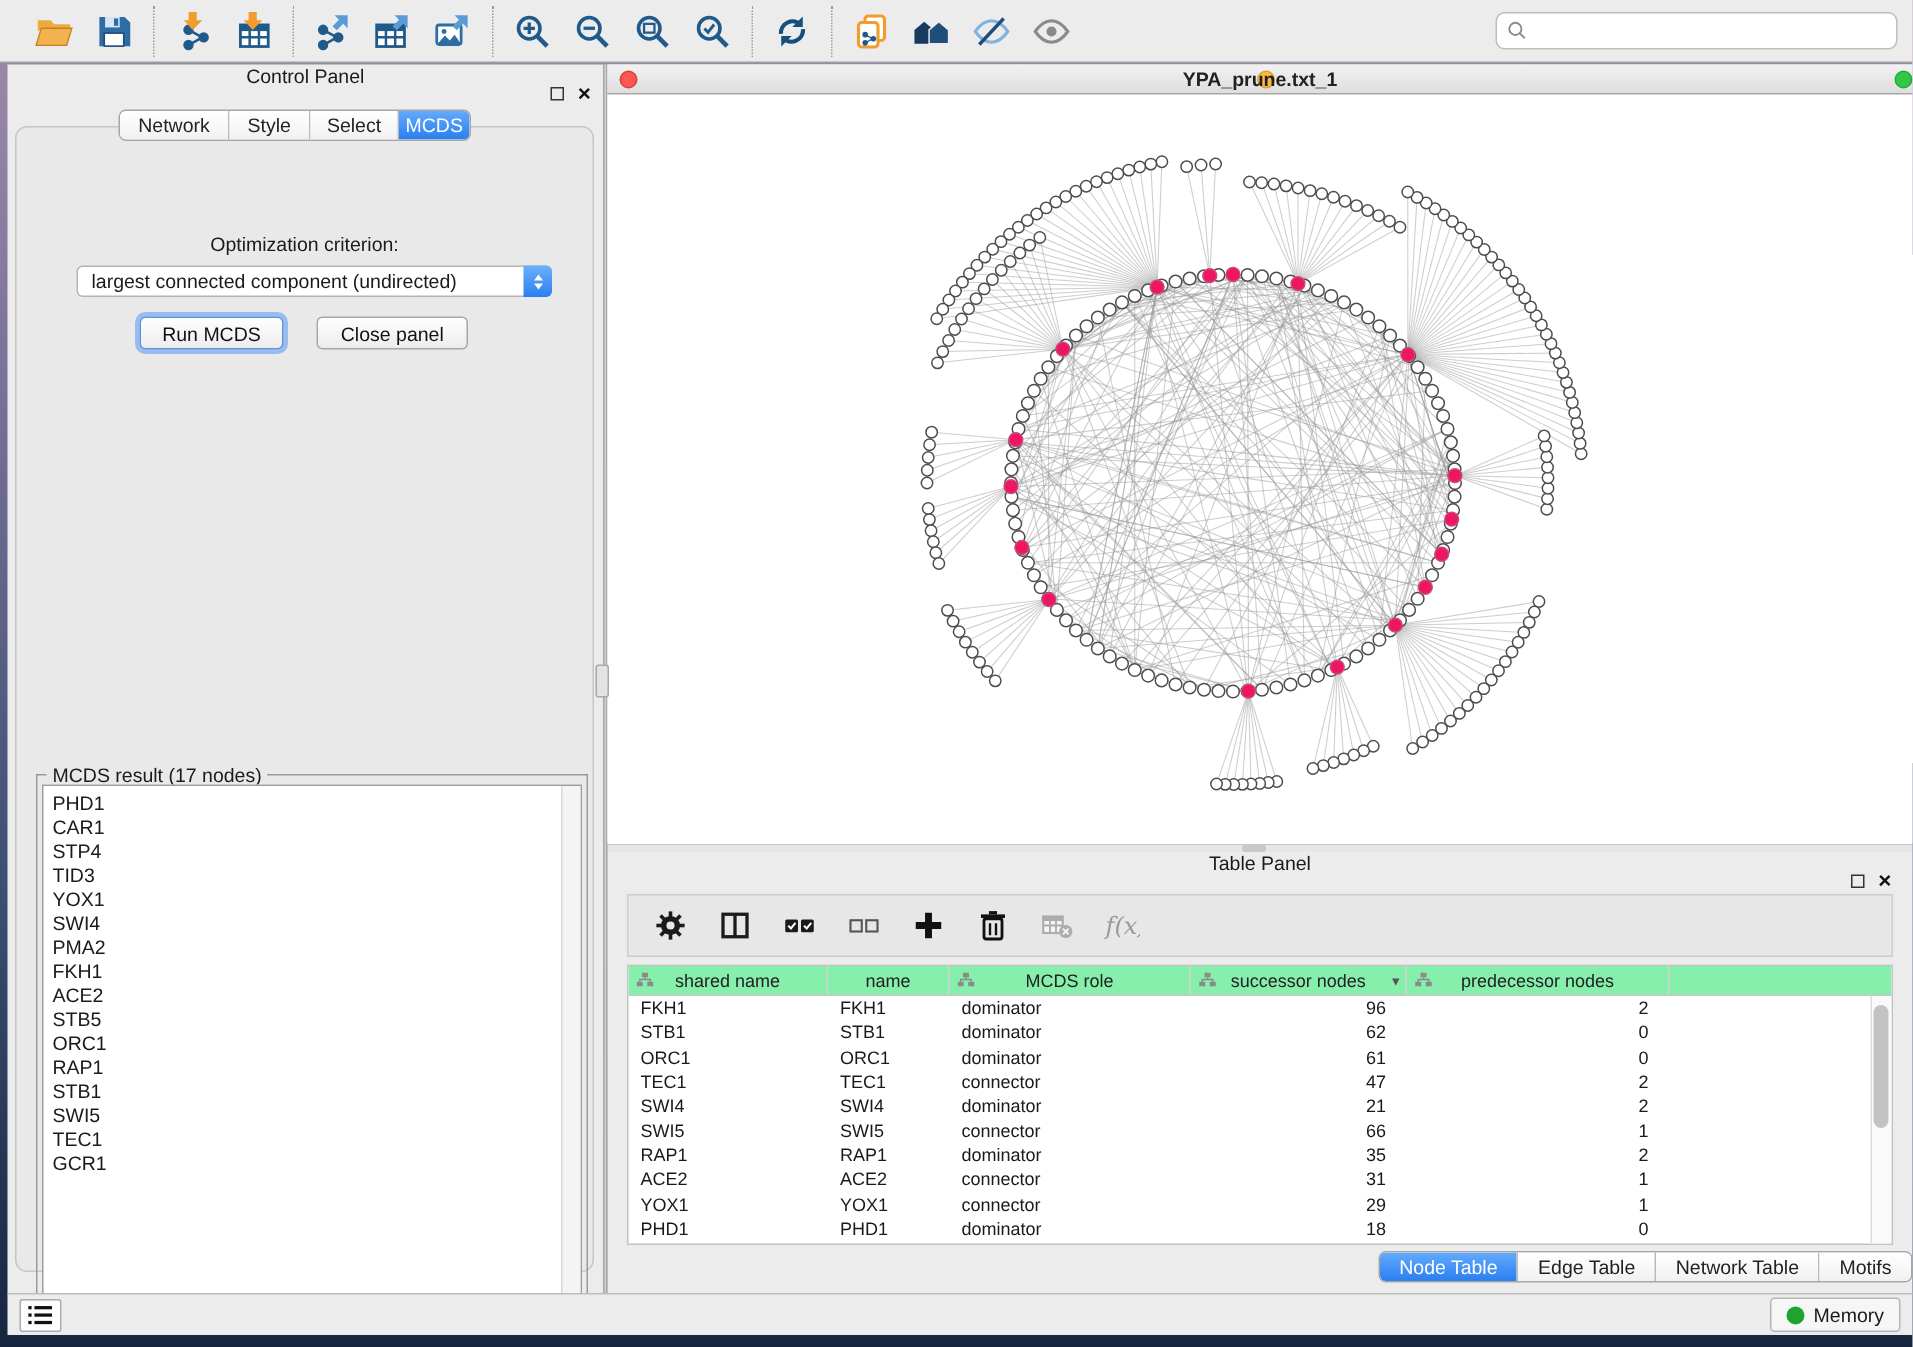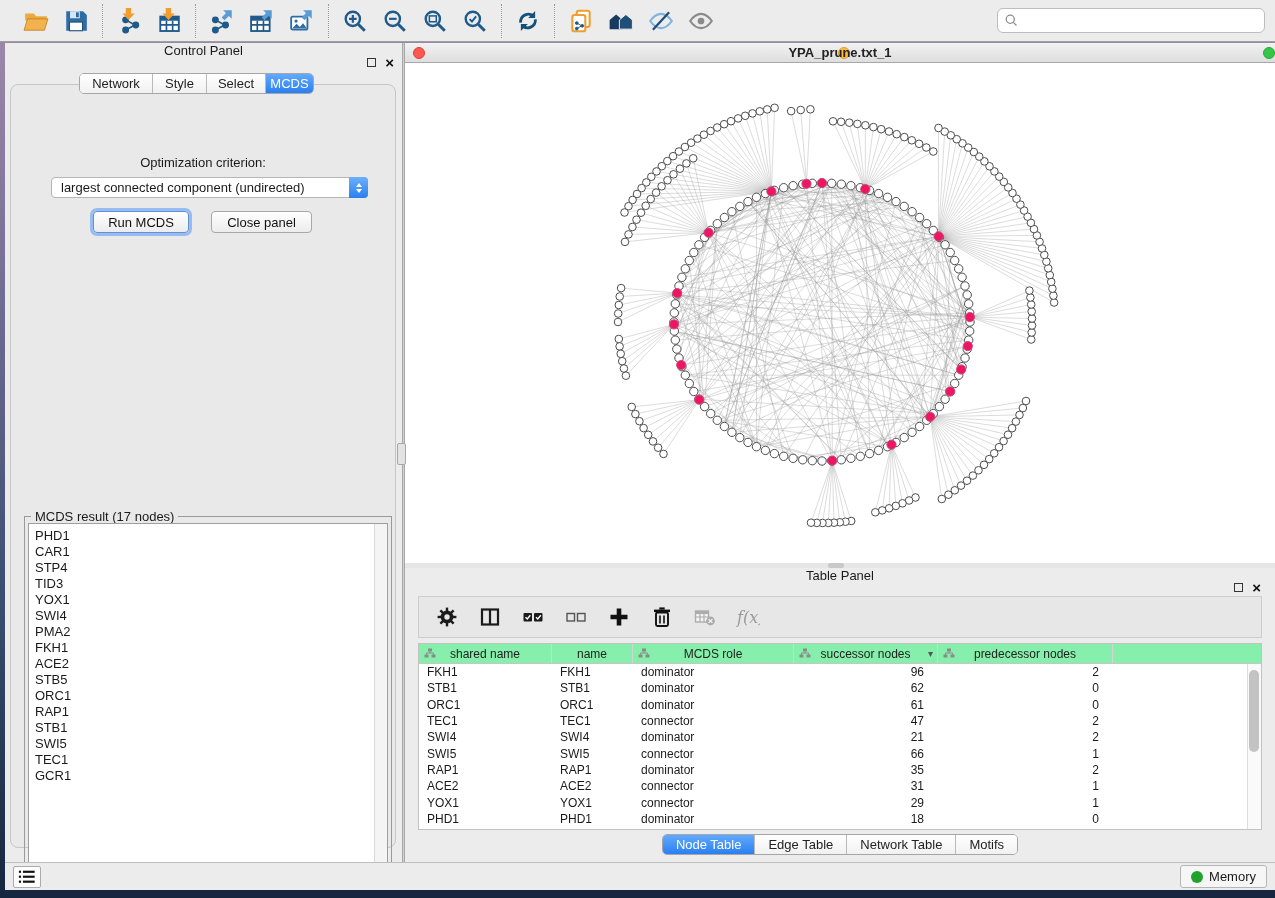--- a/index.html
+++ b/index.html
@@ -101,21 +101,21 @@
     font-size:12px; color:#222; border-right:1px solid #d4d4d4; }
   .hcell .tree-ico { position:absolute; left:5px; top:4px; }
   .hcell .sort { position:absolute; right:4px; font-size:10px; color:#555; }
   .drow { height:16.3px; }
   .dcell { font-size:12px; display:flex; align-items:center; padding-left:8px; }
   .dcell.num { justify-content:flex-end; padding-right:14px; padding-left:0; }
   #t-vscroll { position:absolute; right:0; top:20px; width:14px; height:167px;
     background:#fafafa; border-left:1px solid #ddd; }
   #t-vthumb { position:absolute; right:2px; top:6px; width:10px; height:82px; background:#c3c3c3; border-radius:5px; }
 
-  #tp-tabs { position:absolute; left:0; top:266px; width:870px; display:flex; justify-content:center; }
+  #tp-tabs { position:absolute; left:0; top:266px; width:870px; display:flex; justify-content:flex-end; }
   #tp-tabs-inner { display:flex; height:21px; border:1px solid #a6a6a6; border-radius:5px; overflow:hidden; background:#fff; }
 
   
   #status-bar { left:5px; top:862px; width:1270px; height:28px; background:#ececec;
     border-top:1px solid #bdbdbd; display:flex; align-items:center; padding:0 8px; }
   #list-btn { width:28px; height:22px; background:#fdfdfd; border:1px solid #ababab;
     border-radius:2px; display:flex; align-items:center; justify-content:center; }
   #memory-btn { margin-left:auto; height:23px; background:#f6f6f6; border:1px solid #b5b5b5;
     border-radius:3px; display:flex; align-items:center; gap:6px; padding:0 10px; font-size:13px; }
   #memory-dot { width:12px; height:12px; border-radius:50%; background:#1fa32c; }

